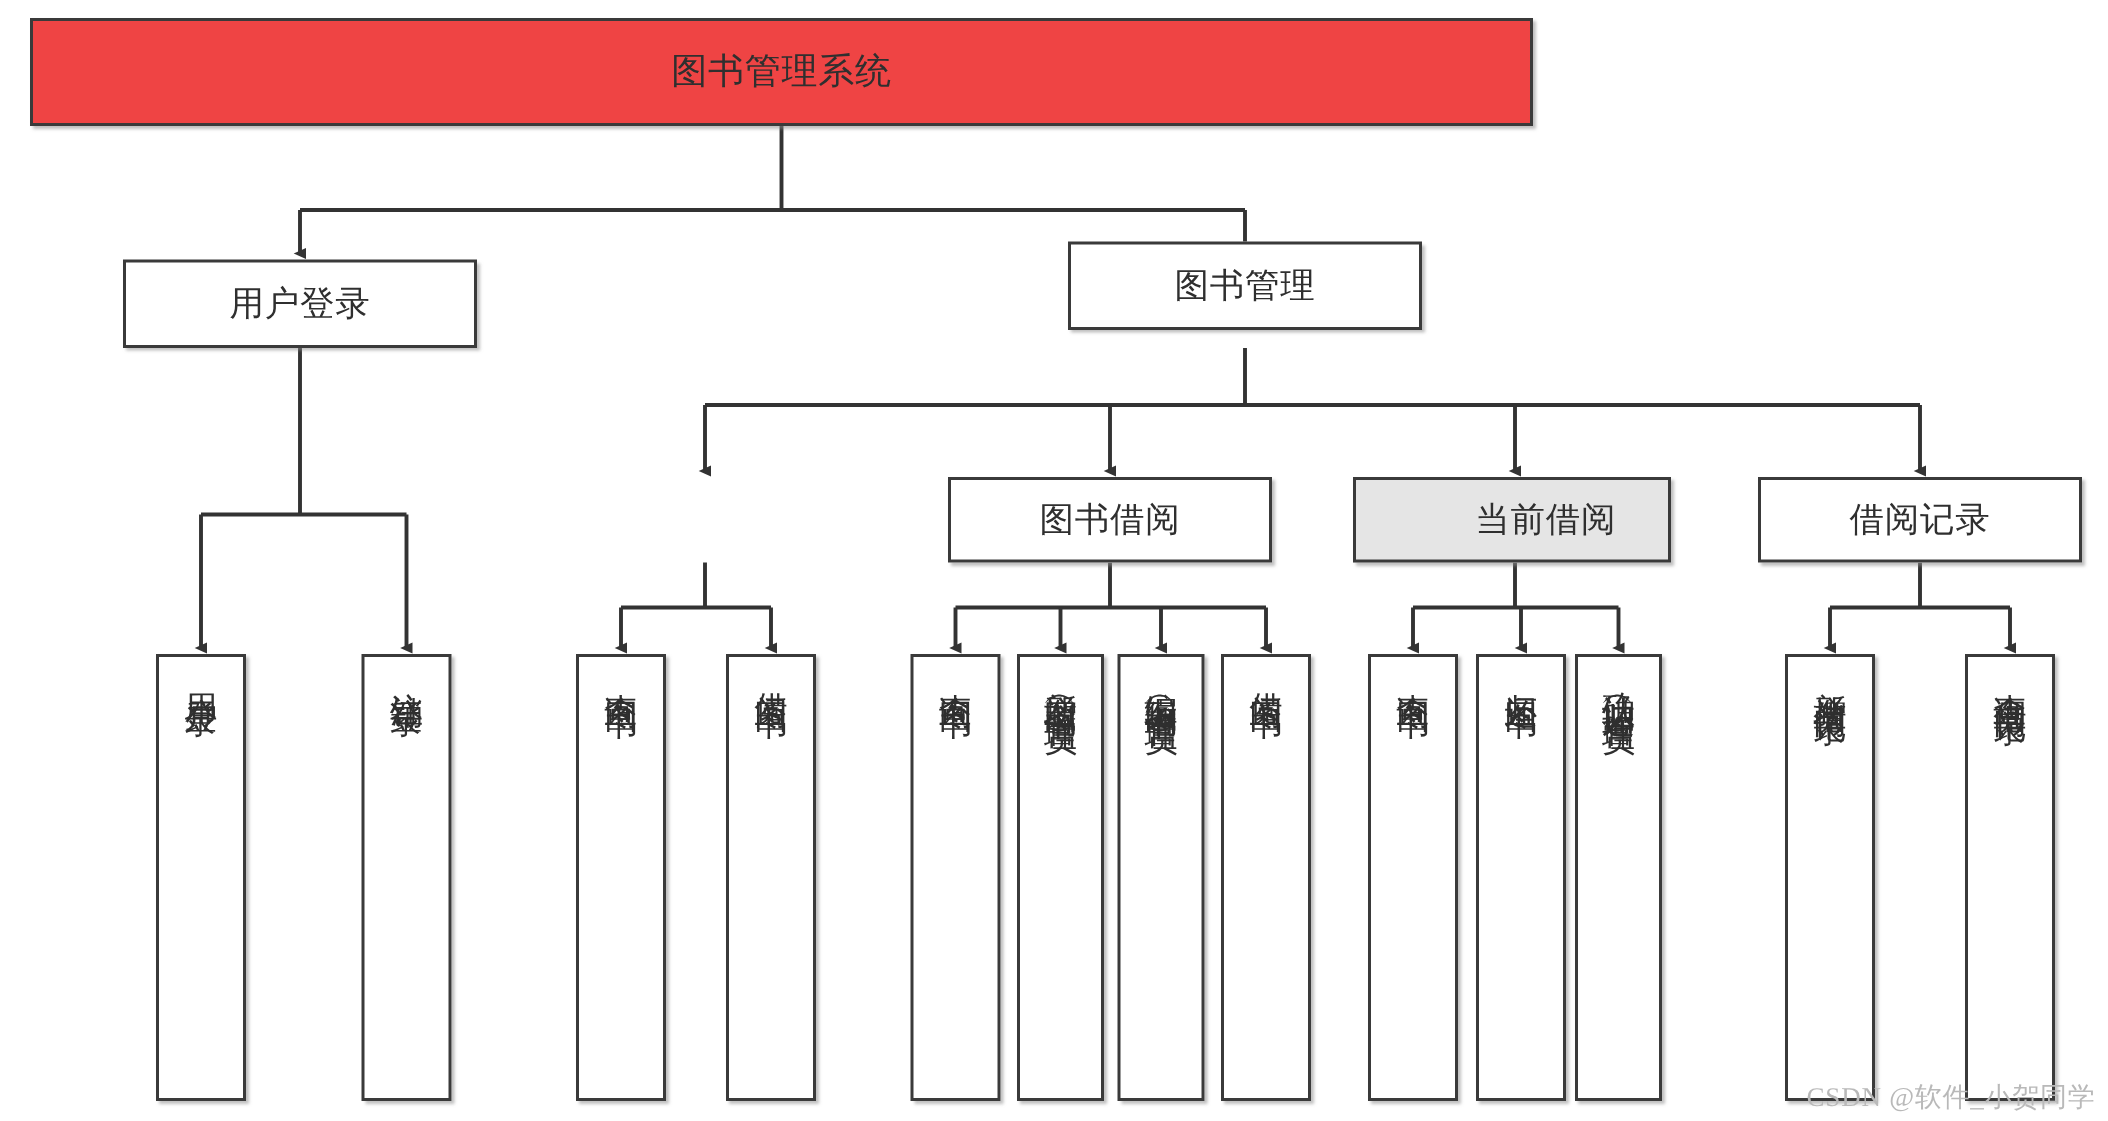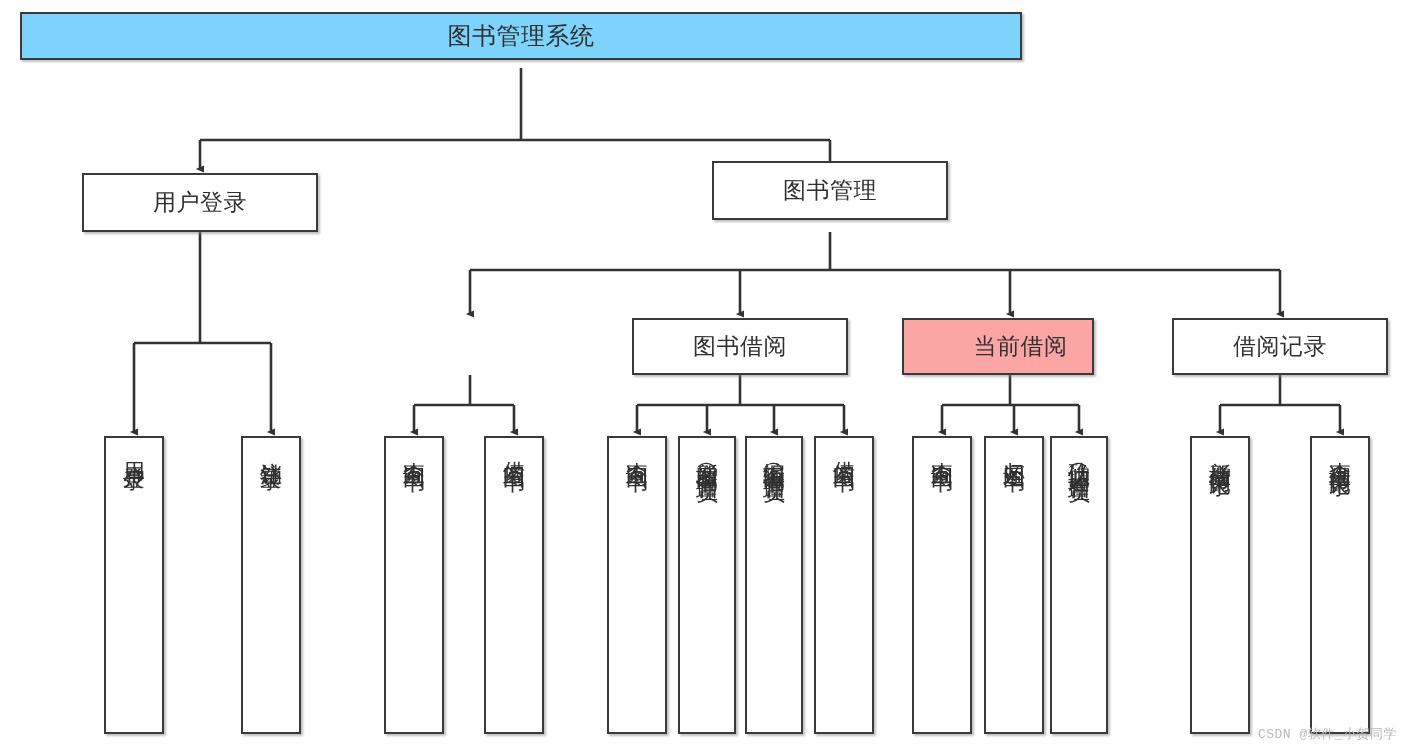--- a/index.html
+++ b/index.html
@@ -61,26 +61,26 @@
     text-orientation: upright;
     font-size: 22px;
     letter-spacing: 3px;
     line-height: 1;
     margin: 0 auto;
   }
   #watermark {
     position: absolute;
     right: 8px;
     bottom: 4px;
-    font-size: 13px;
+    font-size: 18px;
     color: #b9b9b9;
     letter-spacing: 0.5px;
     z-index: 6;
     white-space: nowrap;
-    font-family: Liberation Mono, monospace;
+    font-family: Liberation Serif, serif;
   }
 </style>
 </head>
 <body>
 
 <div id="canvas" style="background: rgb(255, 255, 255);">
 
   <svg id="edges" viewBox="0 0 1405 747" xmlns="http://www.w3.org/2000/svg">
     <defs>
       <marker id="arrow" markerWidth="9" markerHeight="9" refX="4.2" refY="4.4" orient="auto" markerUnits="userSpaceOnUse">
@@ -125,35 +125,35 @@
       <path d="M1014,405 L1014,432" marker-end="url(#arrow)"></path>
       <path d="M1079,405 L1079,432" marker-end="url(#arrow)"></path>
 
       <path d="M1280,375 L1280,405"></path>
       <path d="M1220,405 L1340,405"></path>
       <path d="M1220,405 L1220,432" marker-end="url(#arrow)"></path>
       <path d="M1340,405 L1340,432" marker-end="url(#arrow)"></path>
     </g>
   </svg>
 
-  <div class="node root horiz" style="left: 20px; top: 12px; width: 1002px; height: 48px; border-color: rgb(58, 58, 58); background: #7dd3fc;">
+  <div class="node root horiz" style="left: 20px; top: 12px; width: 1002px; height: 72px; border-color: rgb(58, 58, 58); background: #ef4444;">
     <span class="label">图书管理系统</span>
   </div>
 
   <div class="node horiz" style="left: 82px; top: 173px; width: 236px; height: 59px; border-color: rgb(58, 58, 58); background: rgb(255, 255, 255);">
     <span class="label">用户登录</span>
   </div>
   <div class="node horiz" style="left: 712px; top: 161px; width: 236px; height: 59px; border-color: rgb(58, 58, 58); background: rgb(255, 255, 255);">
     <span class="label">图书管理</span>
   </div>
 
   <div class="node horiz" style="left: 632px; top: 318px; width: 216px; height: 57px; border-color: rgb(58, 58, 58); background: rgb(255, 255, 255);">
     <span class="label">图书借阅</span>
   </div>
-  <div class="node horiz" style="left: 902px; top: 318px; width: 192px; height: 57px; border-color: rgb(58, 58, 58); background: #fca5a5; padding-left: 45px;">
+  <div class="node horiz" style="left: 902px; top: 318px; width: 212px; height: 57px; border-color: rgb(58, 58, 58); background: #e5e5e5; padding-left: 45px;">
     <span class="label">当前借阅</span>
   </div>
   <div class="node horiz" style="left: 1172px; top: 318px; width: 216px; height: 57px; border-color: rgb(58, 58, 58); background: rgb(255, 255, 255);">
     <span class="label">借阅记录</span>
   </div>
 
   <div class="node vert" style="left: 104px; top: 436px; width: 60px; height: 298px; border-color: rgb(58, 58, 58); background: rgb(255, 255, 255);">
     <span class="label">用户登录</span>
   </div>
   <div class="node vert" style="left: 241px; top: 436px; width: 60px; height: 298px; border-color: rgb(58, 58, 58); background: rgb(255, 255, 255);">

